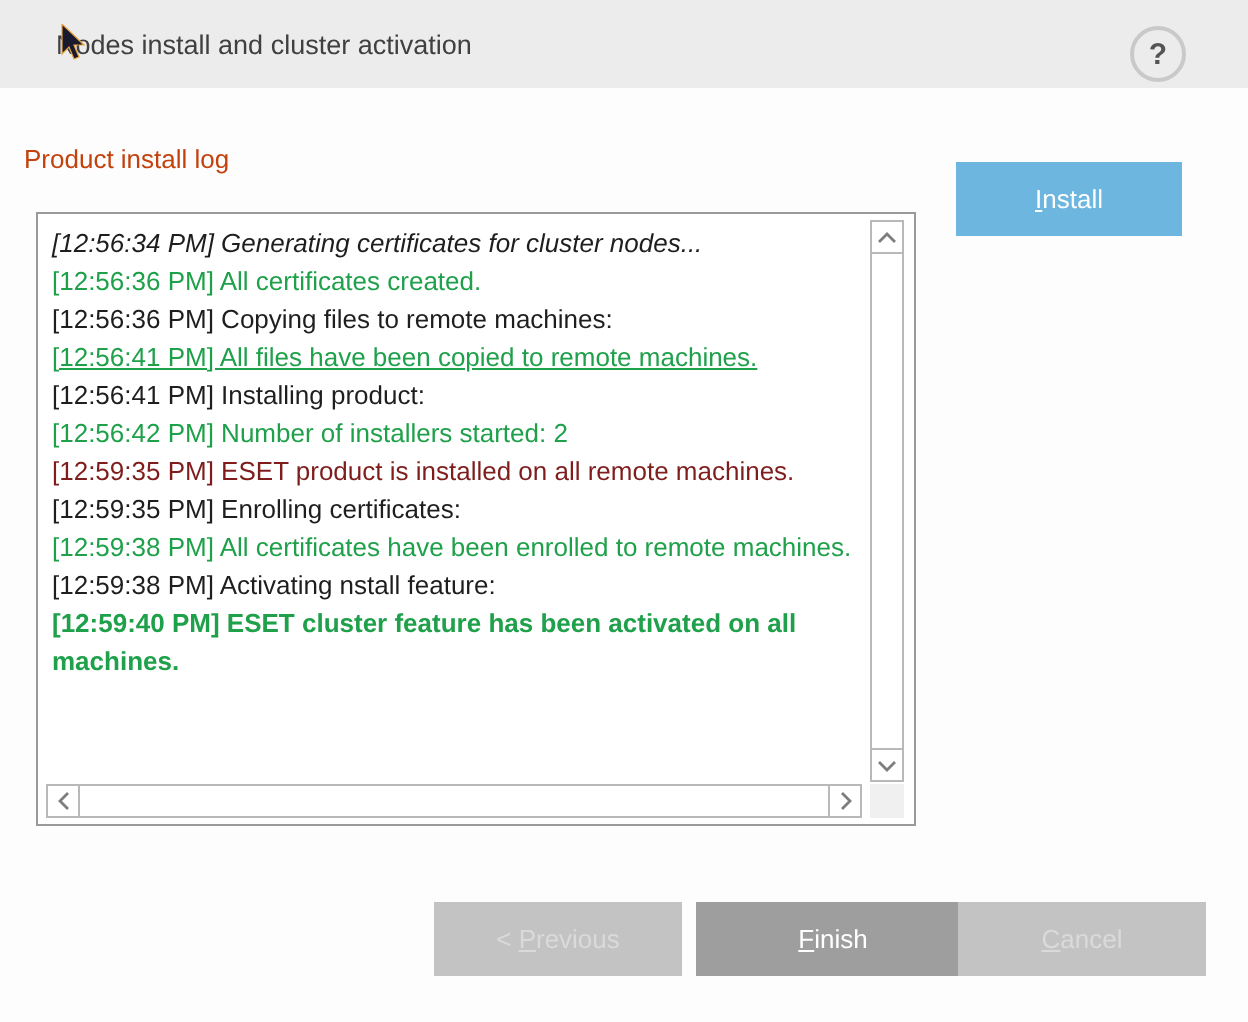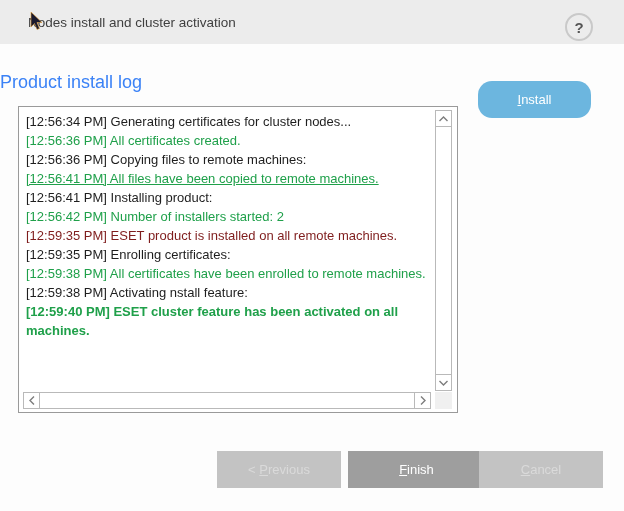--- a/index.html
+++ b/index.html
@@ -23,22 +23,22 @@
   .help-btn {
     position: absolute; right: 31px; top: 13px;
     width: 28px; height: 28px; border-radius: 50%;
     border: 2px solid #c9c9c9; background: #ececec;
     color: #555; font-size: 15px; font-weight: bold;
     text-align: center; line-height: 25px; cursor: pointer;
   }
   .cursor-icon { position: absolute; left: 30px; top: 12px; width: 13px; height: 20px; }
   
   .log-label {
-    position: absolute; left: 0; top: 72px;
-    font-size: 18px; color: #3b82f6;
+    position: absolute; left: 12px; top: 72px;
+    font-size: 13px; color: #c2410c;
   }
   .log-box {
     position: absolute; left: 18px; top: 106px;
     width: 440px; height: 307px;
     background: #ffffff; border: 1px solid #9a9a9a;
   }
   .log-text {
     position: absolute; left: 2px; top: 2px; right: 26px; bottom: 22px;
     padding: 3px 2px 0 5px;
     font-size: 13px; line-height: 19px;
@@ -69,21 +69,21 @@
   }
   .chev { stroke: #7d7d7d; stroke-width: 1.4; fill: none; }
   
   .btn {
     position: absolute; height: 37px; border: none;
     font-family: "Liberation Sans", sans-serif;
     font-size: 13px; text-align: center; line-height: 37px;
     cursor: pointer; padding: 0;
   }
   .btn .key { text-decoration: underline; }
-  .btn-install { left: 478px; top: 81px; width: 113px; background: #6cb6df; color: #ffffff; border-radius: 14px; }
+  .btn-install { left: 478px; top: 81px; width: 113px; background: #6cb6df; color: #ffffff; }
   .btn-previous { left: 217px; top: 451px; width: 124px; background: #c3c3c3; color: #dadada; cursor: default; }
   .btn-finish { left: 348px; top: 451px; width: 137px; background: #9e9e9e; color: #ffffff; }
   .btn-cancel { left: 479px; top: 451px; width: 124px; background: #c3c3c3; color: #dadada; cursor: default; }
 </style>
 </head>
 <body>
 
 <div class="window">
 
   <div class="header">
@@ -93,21 +93,21 @@
     </div>
     <svg class="cursor-icon" viewBox="0 0 13 20">
       <polygon points="1,0 1,15 4.5,11.5 7,17.5 9.5,16.5 7,10.5 12,10.5" fill="#1a1a2e" stroke="#e8a33d" stroke-width="0.6"></polygon>
     </svg>
   </div>
 
   <div class="log-label">Product install log</div>
 
   <div class="log-box">
     <div class="log-text">
-        <div class="log-line" style="color: rgb(30, 30, 30);">[12:56:34 PM] Generating certificates for cluster nodes...</div>
+        <div class="log-line" style="color: rgb(30, 30, 30); font-style: italic;">[12:56:34 PM] Generating certificates for cluster nodes...</div>
         <div class="log-line" style="color: rgb(31, 160, 74);">[12:56:36 PM] All certificates created.</div>
         <div class="log-line" style="color: rgb(30, 30, 30);">[12:56:36 PM] Copying files to remote machines:</div>
         <div class="log-line" style="color: rgb(31, 160, 74); text-decoration: underline;">[12:56:41 PM] All files have been copied to remote machines.</div>
         <div class="log-line" style="color: rgb(30, 30, 30);">[12:56:41 PM] Installing product:</div>
         <div class="log-line" style="color: rgb(31, 160, 74);">[12:56:42 PM] Number of installers started: 2</div>
         <div class="log-line" style="color: #7f1d1d;">[12:59:35 PM] ESET product is installed on all remote machines.</div>
         <div class="log-line" style="color: rgb(30, 30, 30);">[12:59:35 PM] Enrolling certificates:</div>
         <div class="log-line" style="color: rgb(31, 160, 74);">[12:59:38 PM] All certificates have been enrolled to remote machines.</div>
         <div class="log-line" style="color: rgb(30, 30, 30);">[12:59:38 PM] Activating nstall feature:</div>
         <div class="log-line" style="color: rgb(31, 160, 74); font-weight: bold;">[12:59:40 PM] ESET cluster feature has been activated on all machines.</div>

